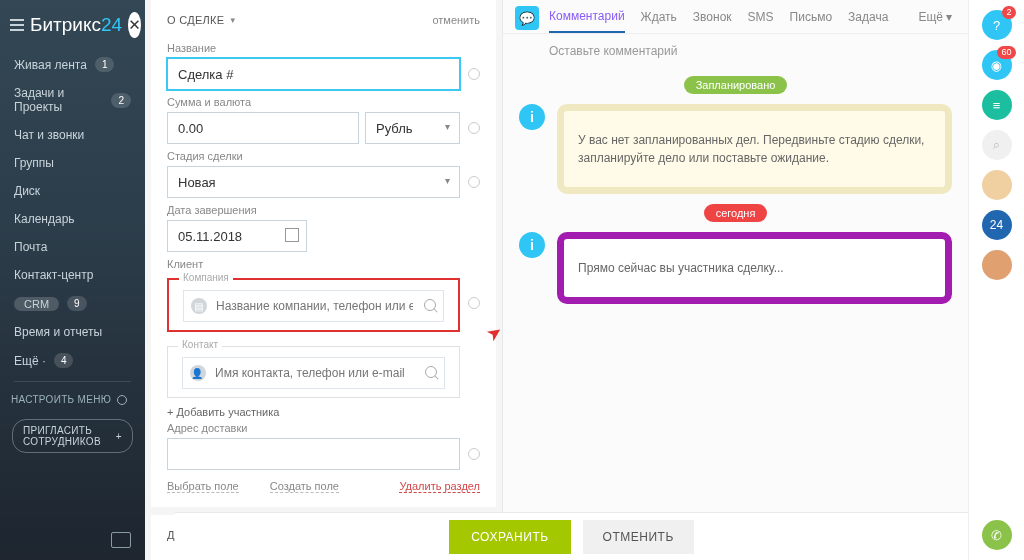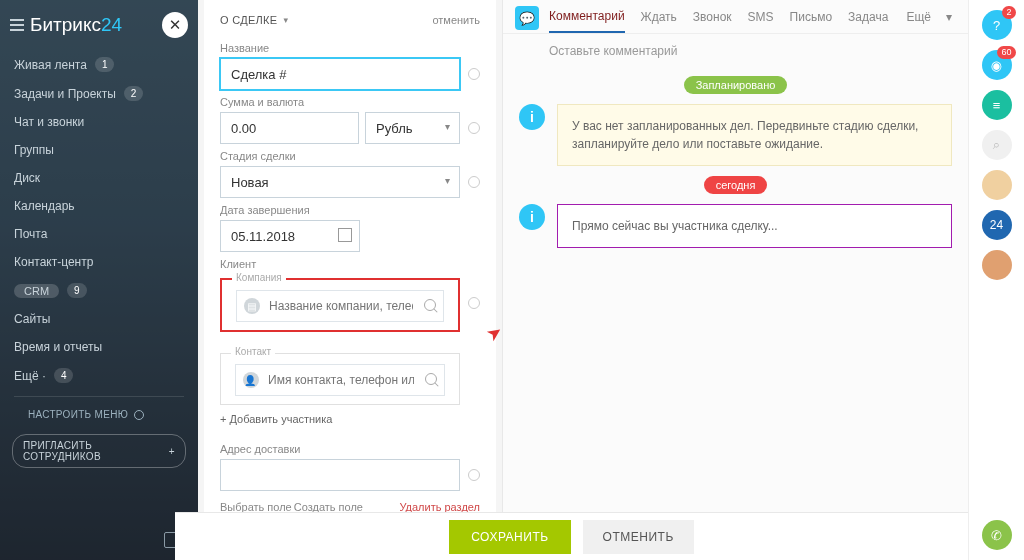--- a/index.html
+++ b/index.html
@@ -1,31 +1,31 @@
 <!DOCTYPE html>
 <html><head>
 <meta charset="utf-8">
 <style>
 *{box-sizing:border-box;margin:0;padding:0;font-family:Arial,Helvetica,sans-serif}
 html,body{width:1024px;height:560px;overflow:hidden;background:#fff}
 .root{display:flex;width:100%;height:100%;position:relative}
-.sidebar{width:198px;height:100%;background:linear-gradient(180deg,#5a7a8a 0%,#4a6575 40%,#3a4a55 70%,#2a3038 100%);position:relative;color:#c8d3da;font-size:12px;padding:0}
+.sidebar{width:145px;height:100%;background:linear-gradient(180deg,#5a7a8a 0%,#4a6575 40%,#3a4a55 70%,#2a3038 100%);position:relative;color:#c8d3da;font-size:12px;padding:0}
 .sidebar::before{content:"";position:absolute;inset:0;background:rgba(20,30,40,.55)}
 .sb-inner{position:relative;z-index:1}
 .sb-head{display:flex;align-items:center;padding:12px 10px;gap:6px}
 .burger{display:flex;flex-direction:column;gap:3px;cursor:pointer}
 .burger span{width:14px;height:2px;background:#c8d3da}
 .logo{font-size:19px;font-weight:300;color:#fff}
 .logo b{color:#2fc6f6;font-weight:400}
 .close-btn{width:26px;height:26px;border-radius:50%;background:#fff;color:#333;display:flex;align-items:center;justify-content:center;margin-left:auto;font-size:15px;cursor:pointer}
 .sb-item{padding:7px 14px;display:flex;align-items:center;gap:8px;cursor:pointer;font-size:12px}
 .pill{background:rgba(255,255,255,.15);border-radius:9px;padding:0 7px;font-size:10px;line-height:15px;color:#fff}
 .crm-pill{background:rgba(255,255,255,.18);border-radius:10px;padding:1px 10px;font-size:11px}
 .sb-sep{height:1px;background:rgba(255,255,255,.12);margin:6px 14px}
-.sb-config{padding:6px 28px;font-size:10px;letter-spacing:.3px;display:flex;align-items:center;gap:6px;color:#9bb0bd}
+.sb-config{padding:6px 11px;font-size:10px;letter-spacing:.3px;display:flex;align-items:center;gap:6px;color:#9bb0bd}
 .gear{width:10px;height:10px;border:1px solid #9bb0bd;border-radius:50%;position:relative}
 .invite{margin:8px 12px;border:1px solid rgba(255,255,255,.3);border-radius:14px;padding:5px 10px;font-size:10px;letter-spacing:.3px;display:flex;align-items:center;gap:5px;cursor:pointer}
 .printer{position:absolute;bottom:12px;right:14px;width:20px;height:16px;border:1px solid #8a9aa5;border-radius:2px}
 .center{flex:1;display:flex;flex-direction:column;background:#c2410c;border-right:1px solid #e8e8e8;overflow:hidden}
 .form-scroll{flex:1;overflow-y:auto;background:#f5f5f5;padding:0}
 .panel{background:#fff;margin:0 6px 8px 6px;padding:8px 16px 14px 16px}
 .panel-hd{display:flex;align-items:center;padding:6px 0 10px 0}
 .panel-hd .ttl{font-size:11px;color:#555;letter-spacing:.3px}
 .panel-hd .chev{margin-left:6px;font-size:9px;color:#888}
 .panel-hd .cancel{margin-left:auto;font-size:11px;color:#888;cursor:pointer}
@@ -45,40 +45,40 @@
 .field-row .fwrap{flex:1}
 .client-box{border:1px solid #e0e0e0;padding:10px 14px 8px 14px;margin-top:4px;position:relative}
 .client-box.hl{border:2px solid #e03030}
 .client-box .sub-lbl{position:absolute;top:-8px;left:10px;background:#fff;padding:0 4px;font-size:10px;color:#aaa}
 .search-inp{position:relative}
 .search-inp .icon-circ{position:absolute;left:8px;top:8px;width:16px;height:16px;border-radius:50%;background:#d0d6da;display:flex;align-items:center;justify-content:center;font-size:10px;color:#fff}
 .search-inp input{width:100%;height:32px;border:1px solid #dfe5ea;padding:0 30px 0 32px;font-size:12px;color:#333}
 .search-inp .mag{position:absolute;right:8px;top:9px;width:12px;height:12px;border:1px solid #aaa;border-radius:50%}
 .search-inp .mag::after{content:"";position:absolute;width:5px;height:1px;background:#aaa;transform:rotate(45deg);right:-3px;bottom:-1px}
 .add-p{font-size:11px;color:#666;margin-top:8px;cursor:pointer}
-.link-row{display:flex;gap:2px;font-size:11px;margin-top:10px}
+.link-row{display:flex;gap:31px;font-size:11px;margin-top:10px}
 .link-row a{color:#888;text-decoration:none;border-bottom:1px dashed #bbb;cursor:pointer}
 .link-row .del{margin-left:auto;color:#d04848;border-bottom:1px dashed #d04848}
 .arrow-ptr{position:absolute;color:#e03030;font-size:18px;transform:rotate(-35deg)}
 .bottom-bar{height:48px;background:#fff;border-top:1px solid #e8e8e8;display:flex;align-items:center;justify-content:center;gap:12px;flex:none;z-index:5;position:absolute;bottom:0;left:175px;right:56px}
 .btn-save{background:#a4c800;color:#fff;border:none;height:34px;padding:0 22px;font-size:12px;letter-spacing:.5px;cursor:pointer}
 .btn-cancel{background:#f0f0f0;color:#555;border:none;height:34px;padding:0 20px;font-size:12px;letter-spacing:.5px;cursor:pointer}
 .right{width:465px;background:#fbfbfb;padding:0;position:relative;overflow:hidden}
 .tabs{display:flex;align-items:center;padding:8px 16px 0 46px;gap:16px;font-size:12px;color:#888;border-bottom:1px solid #eee;height:34px}
 .tab{cursor:pointer;padding-bottom:8px}
-.tab.active{color:#7f1d1d;border-bottom:2px solid #2067b0}
-.tab.more{margin-left:auto;display:flex;align-items:center;gap:15px}
+.tab.active{color:#8b5cf6;border-bottom:2px solid #2067b0}
+.tab.more{margin-left:auto;display:flex;align-items:center;gap:3px}
 .comment-box{padding:10px 16px 10px 46px;font-size:12px;color:#999}
 .timeline{padding:0 16px 0 16px}
 .badge-row{display:flex;justify-content:center;margin:8px 0}
 .badge{background:#8bc34a;color:#fff;font-size:11px;padding:3px 12px;border-radius:11px}
 .badge.today{background:#ef4444}
 .tl-item{display:flex;gap:12px;margin:10px 0}
 .tl-icon{width:26px;height:26px;border-radius:50%;background:#2fc6f6;color:#fff;display:flex;align-items:center;justify-content:center;font-size:14px;font-weight:bold;flex:none}
-.tl-box{flex:1;background:#fff;border:1px solid #a21caf;border-radius:0;padding:12px 14px;font-size:12px;color:#666;line-height:1.5}
+.tl-box{flex:1;background:#fff;border:7px solid #a21caf;border-radius:10px;padding:20px 14px;font-size:12px;color:#666;line-height:1.5}
 .tl-box.yellow{background:#fffbe8;border-color:#f0e8c0}
 .chat-bubble{position:absolute;top:6px;left:12px;width:24px;height:24px;background:#2fc6f6;border-radius:4px;display:flex;align-items:center;justify-content:center;color:#fff;font-size:13px}
 .rail{width:56px;background:#fff;border-left:1px solid #eee;display:flex;flex-direction:column;align-items:center;padding:10px 0;gap:10px}
 .rail-ic{width:30px;height:30px;border-radius:50%;display:flex;align-items:center;justify-content:center;font-size:13px;color:#fff;position:relative;cursor:pointer}
 .rail-ic .bdg{position:absolute;top:-4px;right:-4px;background:#f04848;color:#fff;font-size:9px;border-radius:8px;padding:0 4px;line-height:13px}
 .rail-sep{flex:1}
 .avatar-sm{width:30px;height:30px;border-radius:50%;background:#ddd;background-size:cover}
 </style>
 </head>
 <body>
@@ -120,23 +120,20 @@
             <span>Почта</span>
           </div>
           <div class="sb-item">
             <span>Контакт-центр</span>
           </div>
           <div class="sb-item">
             <span class="crm-pill">CRM</span>
             <span class="pill">9</span>
           </div>
           <div class="sb-item">
-            <span>Сайты</span>
-          </div>
-          <div class="sb-item">
             <span>Время и отчеты</span>
           </div>
           <div class="sb-item">
             <span>Ещё ·</span>
             <span class="pill">4</span>
           </div>
         </div>
       <div class="sb-sep"></div>
       <div class="sb-config">
           <span>НАСТРОИТЬ МЕНЮ</span>
@@ -189,27 +186,27 @@
         <div class="field-row" style="position:relative">
           <div class="fwrap">
             <div class="client-box hl">
               <span class="sub-lbl">Компания</span>
               <div class="search-inp"><span class="icon-circ">▤</span><input placeholder="Название компании, телефон или e-mail" style=""><span class="mag"></span></div>
             </div>
           </div>
           <div class="clear-dot"></div>
           <div class="arrow-ptr" style="right:-22px;top:48px">➤</div>
         </div>
-        <div class="client-box" style="margin-top:21px;width:calc(100% - 20px)">
+        <div class="client-box" style="margin-top:14px;width:calc(100% - 20px)">
           <span class="sub-lbl">Контакт</span>
           <div class="search-inp"><span class="icon-circ">👤</span><input placeholder="Имя контакта, телефон или e-mail" style=""><span class="mag"></span></div>
         </div>
         <div class="add-p">+ Добавить участника</div>
 
-        <div class="fld-label" style="margin-top:18px">Адрес доставки</div>
+        <div class="fld-label" style="margin-top:4px">Адрес доставки</div>
         <div class="field-row">
             <div class="fwrap"><input class="inp" style=""></div>
             <div class="clear-dot"></div>
           </div>
 
         <div class="link-row">
           <a>Выбрать поле</a>
           <a>Создать поле</a>
           <a class="del">Удалить раздел</a>
         </div>

